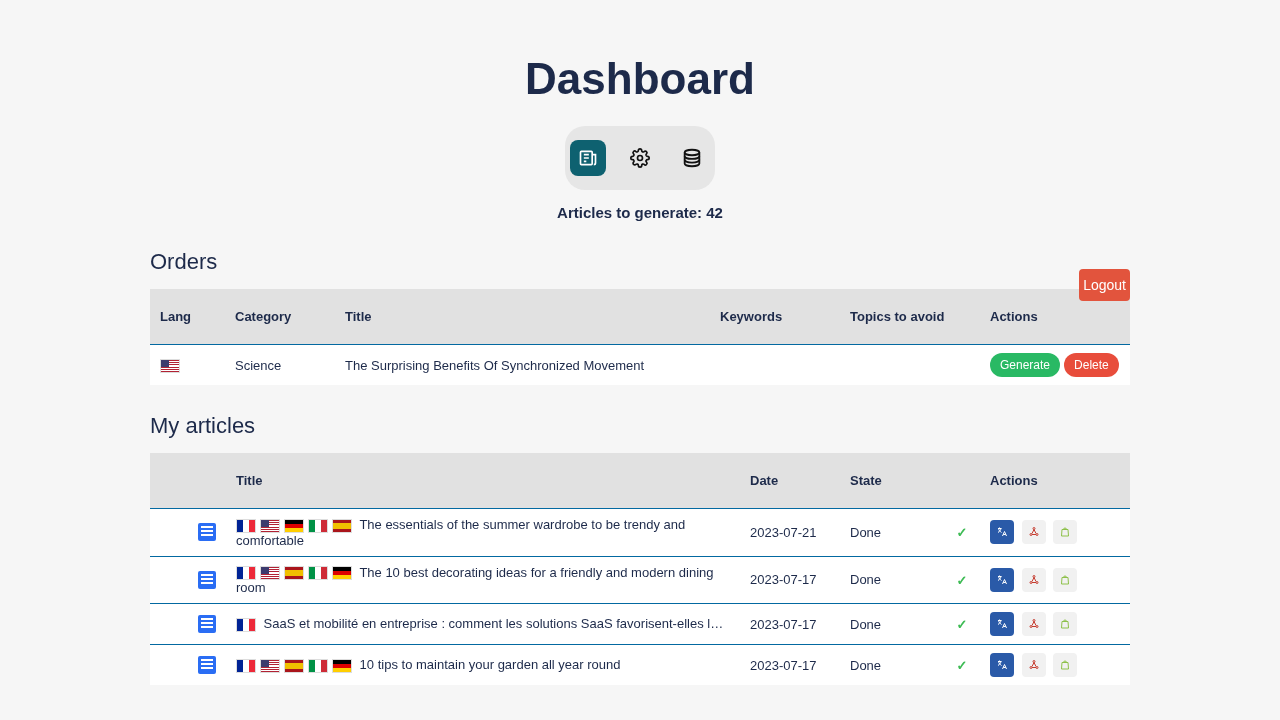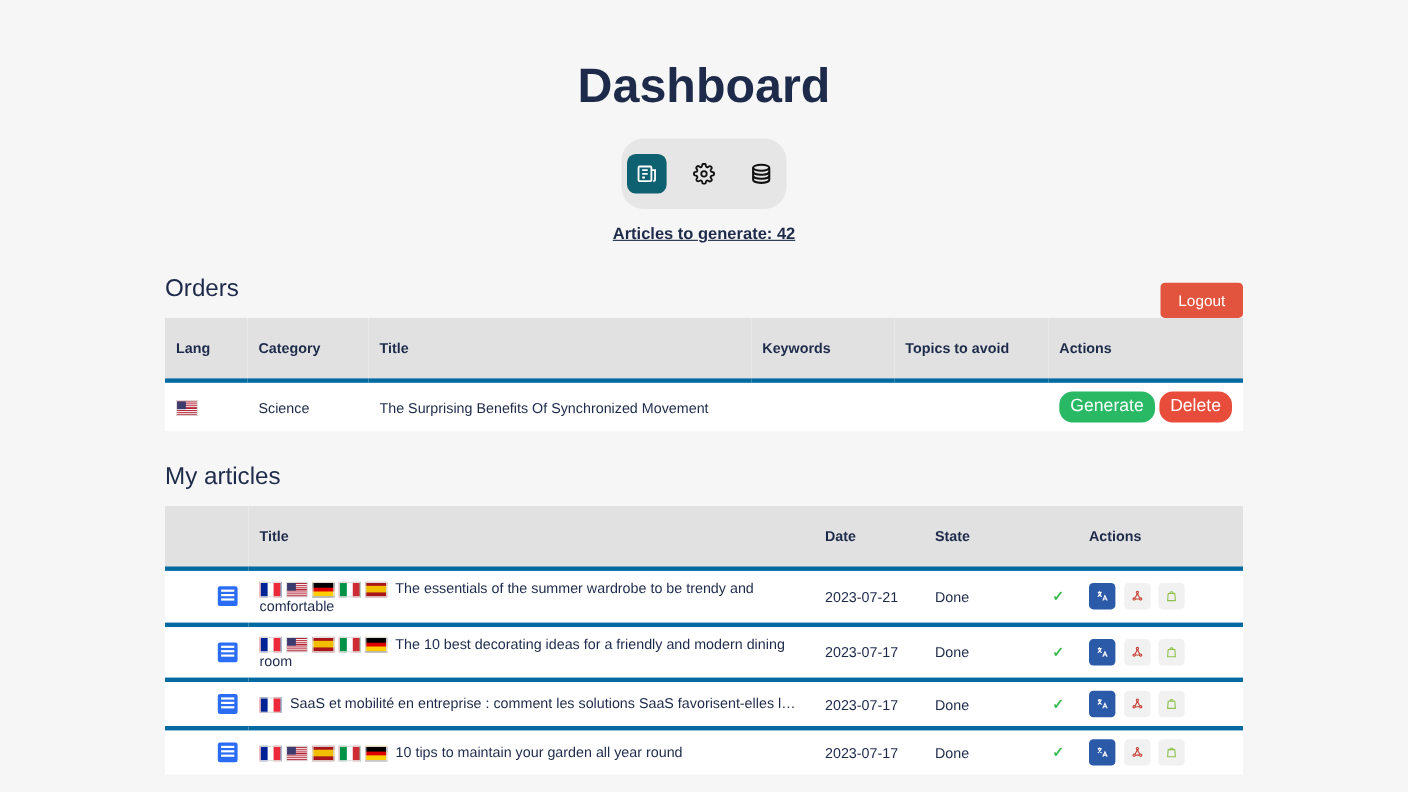--- a/index.html
+++ b/index.html
@@ -31,61 +31,60 @@
   }
   .pill .tab{
     width:36px; height:36px; border-radius:8px; display:flex; align-items:center; justify-content:center;
     cursor:pointer;
   }
   .pill .tab.active{ background:var(--teal); }
   .pill svg{ display:block; }
   .status{
     text-align:center; font-weight:700; color:var(--navy); margin:14px 0 0;
     font-size:15px;
-    text-decoration:underline;
   }
   .content{ width:980px; margin:0 auto; position:relative; }
   .logout{
     background:var(--red); color:#fff; border:none; border-radius:4px;
-    padding:8px 16px; font-size:14px; cursor:pointer; position:absolute; right:0; top:8px;
+    padding:8px 4px; font-size:14px; cursor:pointer; position:absolute; right:0; top:20px;
   }
   .order-btn{
     background:var(--green); color:#fff; border:none; border-radius:6px;
     padding:10px 14px; font-size:13px; font-weight:600; cursor:pointer;
     display:inline-flex; align-items:center; gap:8px; margin-top:52px;
   }
   .order-btn svg{ flex:0 0 auto; }
   h2.section{
     font-size:22px; font-weight:400; color:var(--navy); margin:28px 0 14px;
   }
   table{
     width:100%; border-collapse:collapse; background:#fff; font-size:13px;
   }
   thead th{
     background:var(--headerGray); text-align:left; font-weight:700; color:var(--navy);
     padding:20px 10px;
   }
   tbody td{
-    padding:8px 10px; border-top:4px solid #0369a1; vertical-align:middle; white-space:nowrap;
+    padding:8px 10px; border-top:1px solid #0369a1; vertical-align:middle; white-space:nowrap;
   }
   tbody td.title-cell{ white-space:normal; }
   tbody td.title-trunc{ max-width:390px; overflow:hidden; text-overflow:ellipsis; white-space:nowrap; }
   .flag{ width:18px; height:12px; display:inline-block; border:1px solid #ddd; position:relative; vertical-align:middle; margin-right:4px; }
   .flag.us{ background:linear-gradient(#b22234 0 7.7%,#fff 7.7% 15.4%,#b22234 15.4% 23.1%,#fff 23.1% 30.8%,#b22234 30.8% 38.5%,#fff 38.5% 46.2%,#b22234 46.2% 53.9%,#fff 53.9% 61.6%,#b22234 61.6% 69.3%,#fff 69.3% 77%,#b22234 77% 84.7%,#fff 84.7% 92.4%,#b22234 92.4% 100%); }
   .flag.us::before{ content:""; position:absolute; left:0; top:0; width:8px; height:7px; background:#3c3b6e; }
   .flag.fr{ background:linear-gradient(90deg,#002395 0 33.3%,#fff 33.3% 66.6%,#ed2939 66.6% 100%); }
   .flag.de{ background:linear-gradient(#000 0 33.3%,#dd0000 33.3% 66.6%,#ffce00 66.6% 100%); }
   .flag.it{ background:linear-gradient(90deg,#009246 0 33.3%,#fff 33.3% 66.6%,#ce2b37 66.6% 100%); }
   .flag.es{ background:linear-gradient(#aa151b 0 25%,#f1bf00 25% 75%,#aa151b 75% 100%); }
   .doc-icon{
     width:18px; height:18px; background:#2a6df4; border-radius:2px; display:inline-block;
     position:relative; vertical-align:middle; margin-right:6px;
   }
   .doc-icon::before{ content:""; position:absolute; left:3px; top:3px; width:12px; height:2px; background:#fff; box-shadow:0 4px 0 #fff, 0 8px 0 #fff; }
-  .btn-sm{ border:none; border-radius:12px; padding:5px 10px; font-size:16px; cursor:pointer; color:#fff; }
+  .btn-sm{ border:none; border-radius:12px; padding:5px 10px; font-size:12px; cursor:pointer; color:#fff; }
   .btn-gen{ background:#29b964; }
   .btn-del{ background:var(--red2); margin-left:4px; }
   .check{ color:#3dbb54; font-weight:900; display:inline-block; width:16px; text-align:center; }
   .action-btn{
     width:24px; height:24px; border-radius:4px; display:inline-flex; align-items:center; justify-content:center;
     cursor:pointer; margin-right:4px; border:none; vertical-align:middle;
   }
   .action-btn.translate{ background:var(--blueBtn); color:#fff; }
   .action-btn.webhook{ background:var(--lightBtn); color:#c63c2f; }
   .action-btn.shop{ background:var(--lightBtn); color:var(--shopGreen); }

